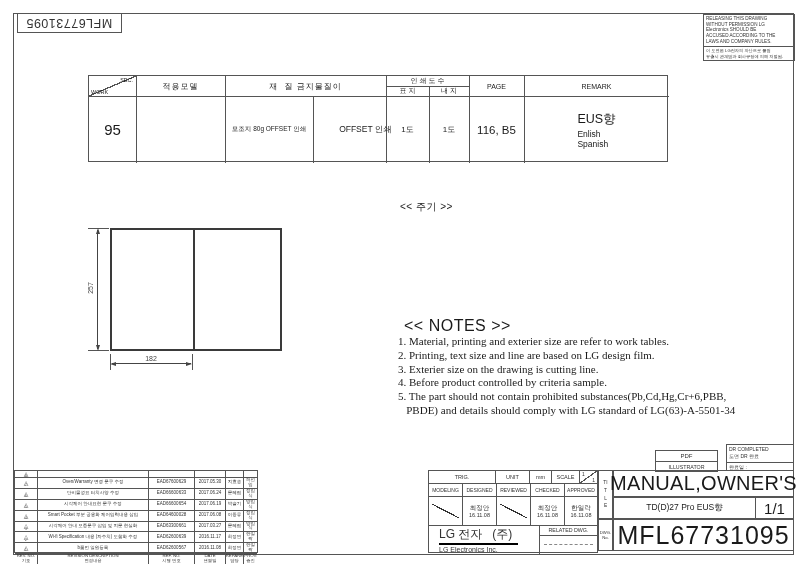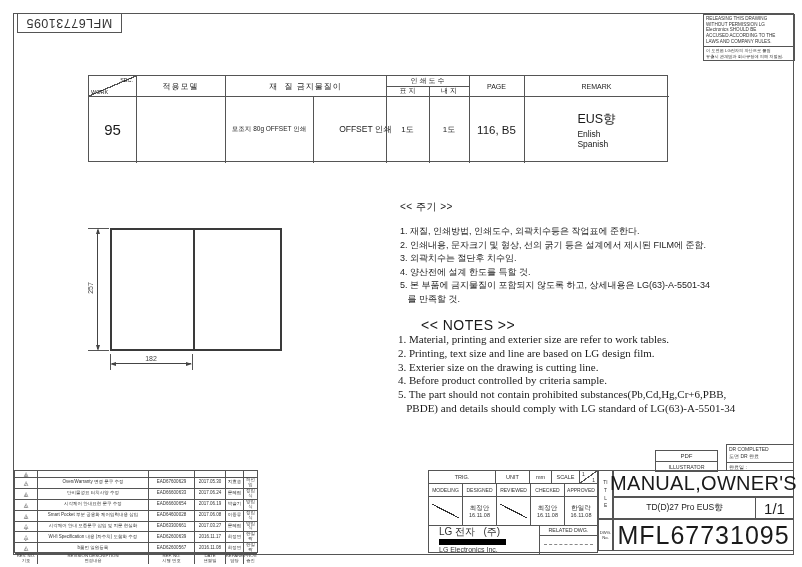--- a/index.html
+++ b/index.html
@@ -110,32 +110,24 @@
   <div class="abs vline" style="left:40px;top:139px;height:16px;"></div>
   <div class="abs vline" style="left:122px;top:139px;height:16px;"></div>
   <div class="abs hline" style="left:42px;top:148px;width:79px;background:#444;"></div>
   <div class="arr arr-lf" style="left:40px;top:146.5px;"></div>
   <div class="arr arr-rt" style="left:116px;top:146.5px;"></div>
   <div class="abs ctr" style="left:66px;top:139px;width:30px;height:9px;font-size:7px;color:#444;background:#fff;">182</div>
 </div>
 
 <div class="abs" style="left:400px;top:200px;width:392px;">
   <div style="font-size:10px;letter-spacing:.5px;">&lt;&lt; 주기 &gt;&gt;</div>
-  <div style="margin-top:11px;font-size:9px;line-height:13.5px;">
-    <div class="pre">1. 재질, 인쇄방법, 인쇄도수, 외곽치수등은 작업표에 준한다.</div>
-    <div class="pre">2. 인쇄내용, 문자크기 및 형상, 선의 굵기 등은 설계에서 제시된 FILM에 준함.</div>
-    <div class="pre">3. 외곽치수는 절단후 치수임.</div>
-    <div class="pre">4. 양산전에 설계 한도를 득할 것.</div>
-    <div class="pre">5. 본 부품에 금지물질이 포함되지 않도록 하고, 상세내용은 LG(63)-A-5501-34
-   를 만족할 것.</div>
-  </div>
 </div>
 
 <div class="abs" style="left:398px;top:317px;width:394px;">
-  <div style="font-size:14px;margin-left:23px;letter-spacing:.5px;">&lt;&lt; NOTES &gt;&gt;</div>
+  <div style="font-size:16px;margin-left:6px;letter-spacing:.5px;">&lt;&lt; NOTES &gt;&gt;</div>
   <div style="font-size:11px;line-height:13.8px;font-family:Liberation Serif, serif;">
     <div class="pre">1. Material, printing and exterier size are refer to work tables.</div>
     <div class="pre">2. Printing, text size and line are based on LG design film.</div>
     <div class="pre">3. Exterier size on the drawing is cutting line.</div>
     <div class="pre">4. Before product controlled by criteria sample.</div>
     <div class="pre">5. The part should not contain prohibited substances(Pb,Cd,Hg,Cr+6,PBB,
    PBDE) and details should comply with LG standard of LG(63)-A-5501-34</div>
   </div>
 </div>
 
@@ -281,21 +273,21 @@
       <div style="font-size:6.5px;">최정안</div>
       <div style="font-size:5.5px;">16.11.08</div>
     </div>
     <div class="so-cell" style="flex:1;">
       <div style="font-size:6.5px;">한일락</div>
       <div style="font-size:5.5px;">16.11.08</div>
     </div>
   </div>
   <div class="so-row" style="height:29px;">
     <div class="so-cell" style="width:100px;align-items:flex-start;justify-content:center;padding-left:10px;text-align:left;">
-      <div class="pre" style="font-size:10px;border-bottom:6px solid #000000;padding:0 6px 1px 0;">LG 전자   (주)</div>
+      <div class="pre" style="font-size:12px;border-bottom:2px solid #000000;padding:0 6px 1px 0;">LG 전자   (주)</div>
       <div style="font-size:7px;margin-top:1px;">LG Electronics Inc.</div>
     </div>
     <div class="so-cell" style="flex:1;justify-content:flex-start;">
       <div style="font-size:5.3px;width:100%;border-bottom:1px solid var(--ln);padding:1px 0;">RELATED DWG.</div>
       <div style="width:85%;height:8px;border-bottom:1px dashed #888;"></div>
     </div>
   </div>
 </div>
 
 <div class="abs bd ctr" style="left:598px;top:470px;width:15px;height:49px;">

